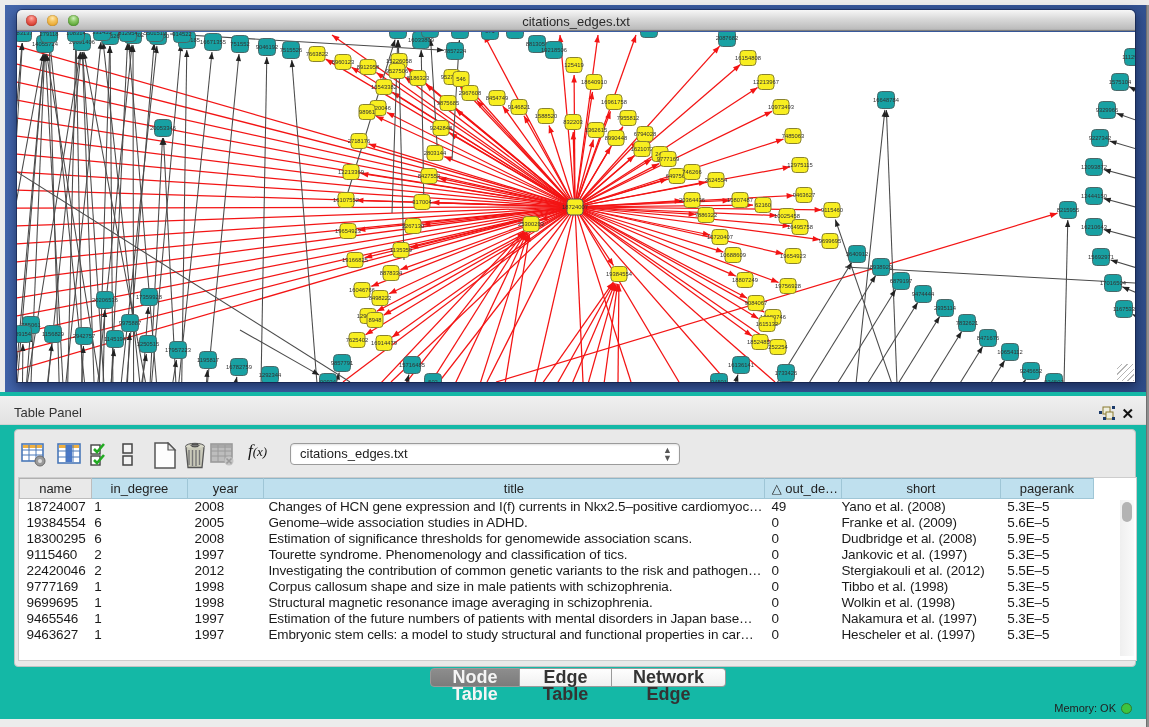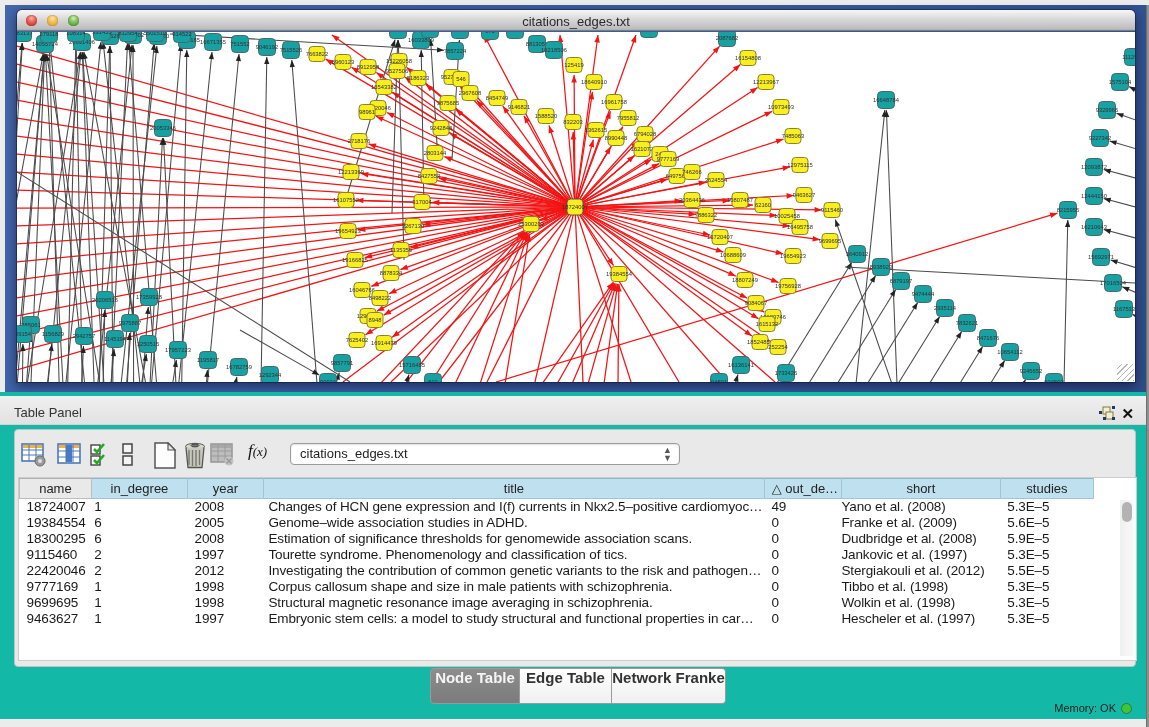--- a/index.html
+++ b/index.html
@@ -36,21 +36,21 @@
 .dd .arr{position:absolute;right:7px;top:2px;color:#555;font-size:9px;line-height:8px;text-align:center}
 .tblwrap{position:absolute;left:3px;top:47px;width:1119px;height:184px;background:#fff;overflow:hidden;border:1px solid #cdcdcd}
 table{border-collapse:collapse;table-layout:fixed;font-size:13.5px;color:#1a1a1a;width:1075px}
 th{background:#bfe0ee;border:1px solid #9fc6d6;border-top:1px solid #8fb6c8;font-weight:normal;font-size:13px;height:20px;padding:0;color:#222}
 th.c1{background:#e9e9e9;border-color:#bdbdbd;border-top-color:#b0b0b0}
 td{height:16px;padding:0;white-space:nowrap;overflow:hidden;letter-spacing:-0.12px}
  td.c1{padding-left:7px}td.c2{padding-left:3px}td.c3{padding-left:7px}td.c4{padding-left:5px}td.c5{padding-left:7px}td.c7{padding-left:7px}
 .c1{width:71px}.c2{width:95px}.c3{width:75px}.c4{width:495px}.c5{width:76px}.c6{width:157px;}.c7{width:92px}
 .vsb{position:absolute;right:2px;top:22px;width:14px;height:156px;background:linear-gradient(90deg,#efefef,#fafafa)}
 .vsb .th{position:absolute;left:2px;top:2px;width:10px;height:20px;background:#b3b3b3;border-radius:5px}
-.tabs{position:absolute;left:415px;top:238px;height:36px;display:flex;font-size:15px;font-weight:bold}
+.tabs{position:absolute;left:415px;top:238px;height:19px;display:flex;font-size:18px;font-weight:bold}
 .tab{border:1px solid #9a9a9a;border-left:none;background:linear-gradient(#fefefe,#f0f0f0);color:#333;text-align:center;line-height:17px}
 .tab.first{border-left:1px solid #9a9a9a;border-radius:4px 0 0 4px;background:linear-gradient(#8d8d8d,#7b7b7b);color:#f5f5f5}
 .tab.last{border-radius:0 4px 4px 0}
 .status{position:absolute;right:14px;top:310px;font-size:11px;color:#222}
 .status .dot{display:inline-block;width:11px;height:11px;border-radius:50%;background:#3ec43e;border:1px solid #2f7a2f;vertical-align:-2px;margin-left:5px}
 </style></head><body>
 <div class="netpanel"></div>
 <div class="macwin">
  <div class="titlebar">
       <div class="btn b1"></div>
@@ -812,21 +812,21 @@
   <div class="tblwrap">
    <table>
     <tbody>
             <tr>
               <th class="c1">name</th>
               <th class="c2">in_degree</th>
               <th class="c3">year</th>
               <th class="c4">title</th>
               <th class="c5" style="text-align:center;padding-left:4px">△ out_de…</th>
               <th class="c6">short</th>
-              <th class="c7">studies</th>
+              <th class="c7">pagerank</th>
             </tr>
 <tr>
               <td class="c1">18724007</td>
               <td class="c2">1</td>
               <td class="c3">2008</td>
               <td class="c4">Changes of HCN gene expression and I(f) currents in Nkx2.5–positive cardiomyoc…</td>
               <td class="c5">49</td>
               <td class="c6">Yano et al. (2008)</td>
               <td class="c7">5.3E–5</td>
             </tr>
@@ -878,34 +878,43 @@
 <tr>
               <td class="c1">9699695</td>
               <td class="c2">1</td>
               <td class="c3">1998</td>
               <td class="c4">Structural magnetic resonance image averaging in schizophrenia.</td>
               <td class="c5">0</td>
               <td class="c6">Wolkin et al. (1998)</td>
               <td class="c7">5.3E–5</td>
             </tr>
 <tr>
+              <td class="c1">9465546</td>
+              <td class="c2">1</td>
+              <td class="c3">1997</td>
+              <td class="c4">Estimation of the future numbers of patients with mental disorders in Japan base…</td>
+              <td class="c5">0</td>
+              <td class="c6">Nakamura et al. (1997)</td>
+              <td class="c7">5.3E–5</td>
+            </tr>
+<tr>
               <td class="c1">9463627</td>
               <td class="c2">1</td>
               <td class="c3">1997</td>
               <td class="c4">Embryonic stem cells: a model to study structural and functional properties in car…</td>
               <td class="c5">0</td>
               <td class="c6">Hescheler et al. (1997)</td>
               <td class="c7">5.3E–5</td>
             </tr>
    </tbody>
         </table>
    <div class="vsb">
           <div class="th"></div>
         </div>
   </div>
   <div class="tabs">
     <div class="tab first" style="width:90px">Node Table</div>
         <div class="tab" style="width:92px">Edge Table</div>
-        <div class="tab last" style="width:114px">Network Franke</div>
+        <div class="tab last" style="width:114px">Network Edge</div>
   </div>
  </div>
  <div class="status">Memory: OK<span class="dot"></span></div>
 </div>
 
 </body></html>

